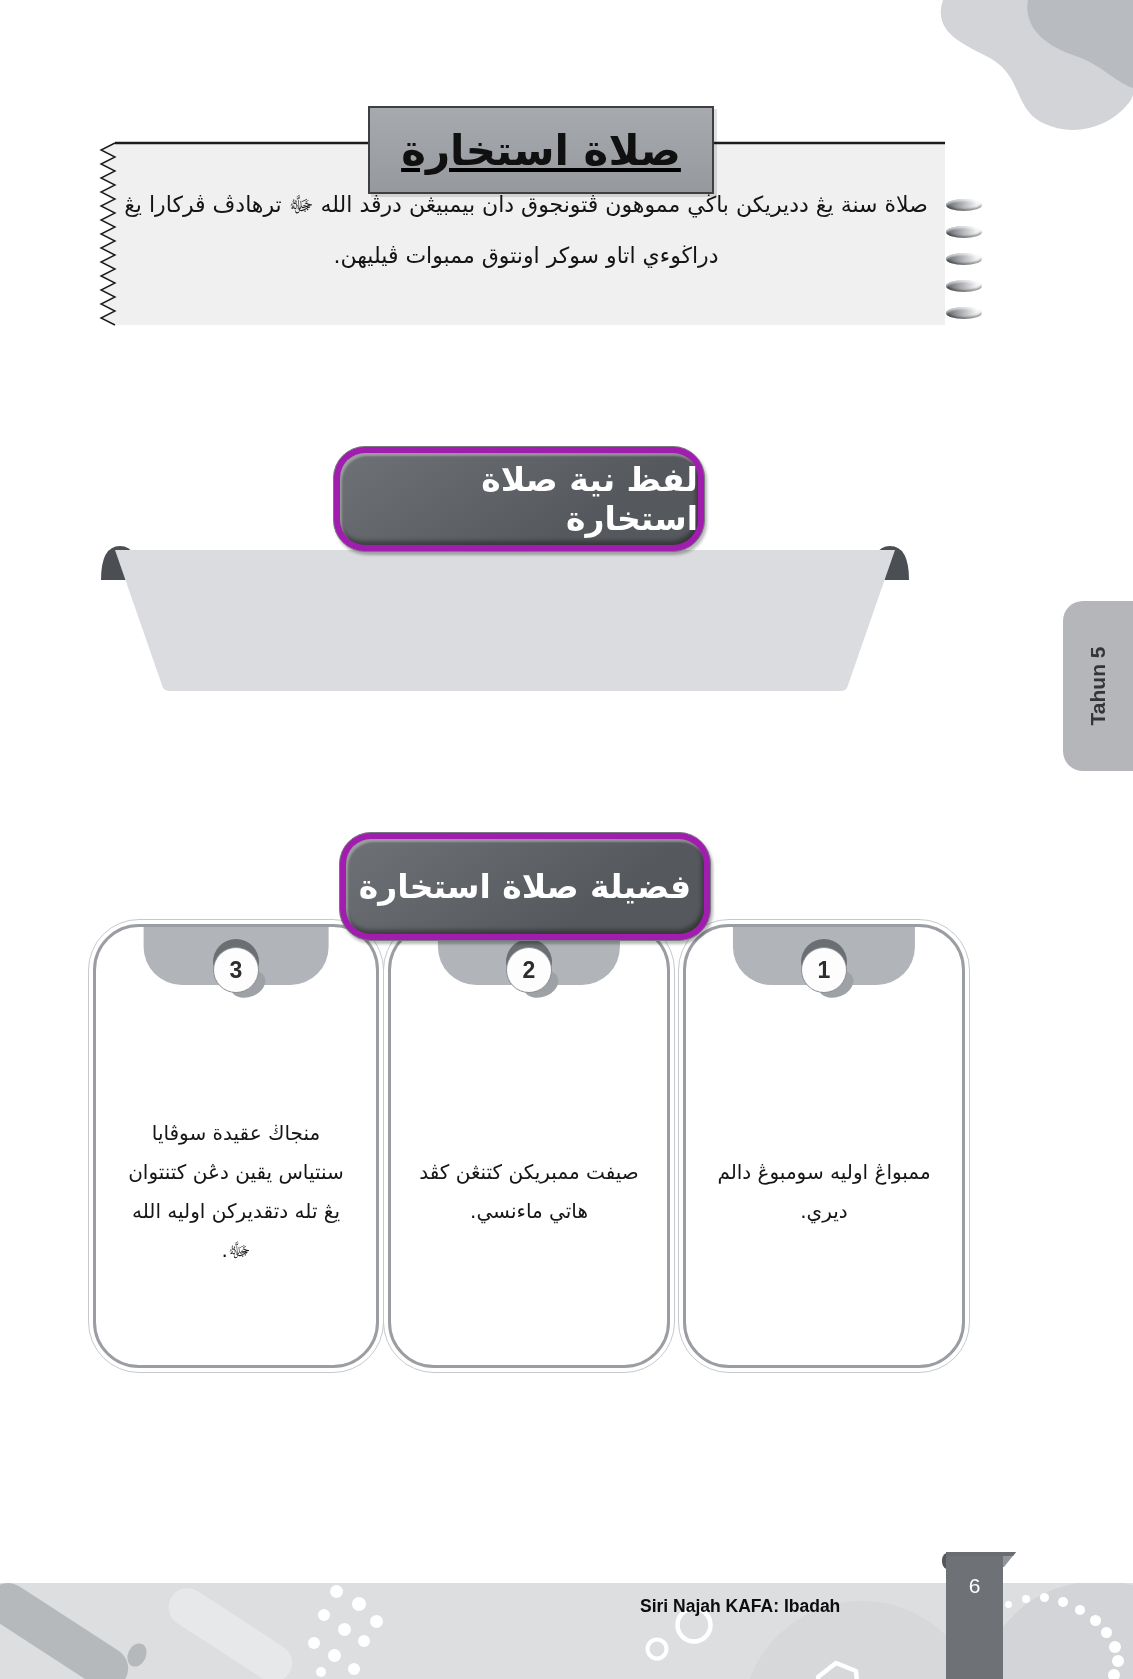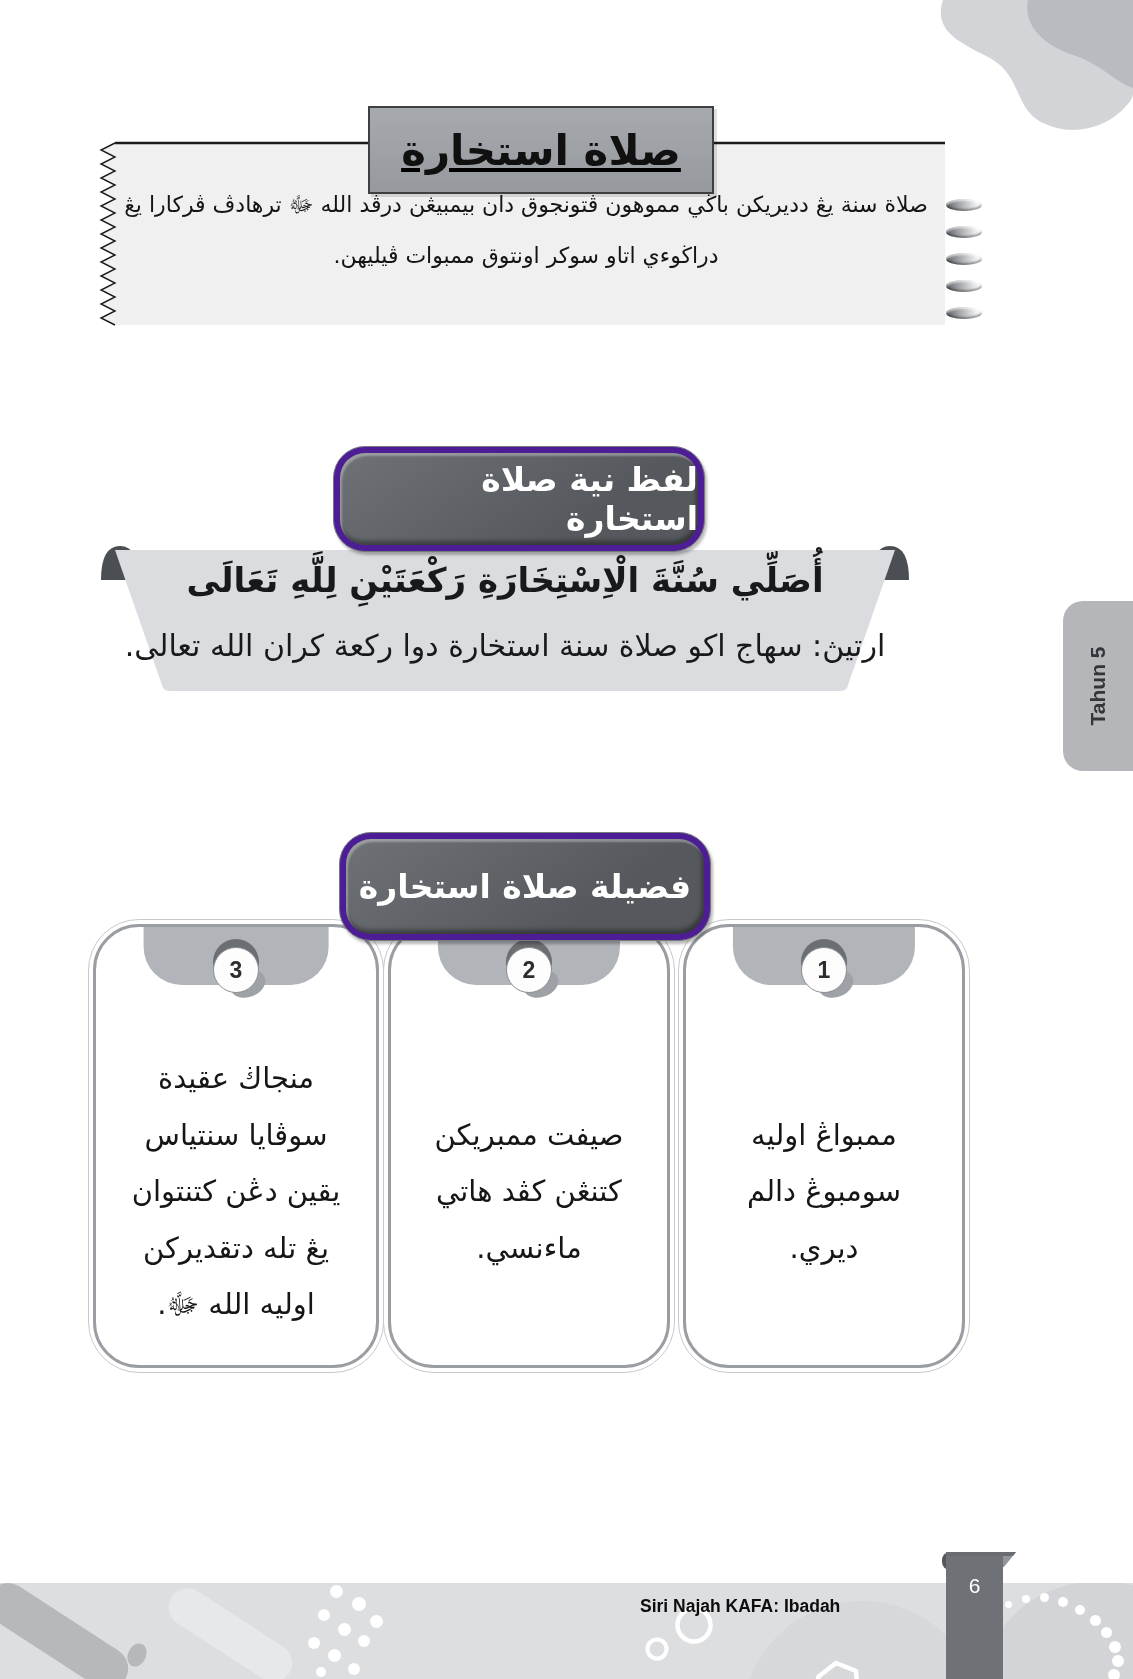--- a/index.html
+++ b/index.html
@@ -23,21 +23,21 @@
         box-shadow:inset 0 2px 2px rgba(255,255,255,.6), inset 0 -2px 2px rgba(0,0,0,.35);}
 
   
   .title-box{left:368px;top:106px;width:342px;height:84px;z-index:3;
              background:linear-gradient(180deg,#a6a9ad 0%,#96999e 100%);
              border:2.5px solid #3d3f42;display:flex;align-items:center;justify-content:center;
              box-shadow:3px 3px 0 rgba(0,0,0,.12);text-decoration:underline;}
   .title-box span{direction:rtl;font-size:42px;font-weight:bold;color:#101010;}
 
   
-  .section-header{background:#4c1d95;border:1.5px solid #76797d;border-radius:32px;padding:6px;
+  .section-header{background:#a21caf;border:1.5px solid #76797d;border-radius:32px;padding:6px;
                   box-shadow:2px 3px 3px rgba(0,0,0,.28);z-index:3;}
   .section-header-inner{height:100%;border-radius:25px;direction:rtl;
       background:linear-gradient(145deg,#6e7175 0%,#55585c 70%);
       color:#fff;display:flex;align-items:center;justify-content:center;
       font-weight:bold;font-size:33px;
       box-shadow:inset 2px 3px 2px rgba(255,255,255,.32), inset -2px -4px 4px rgba(0,0,0,.38);}
   .hdr-lafaz{left:333px;top:446px;width:358px;height:92px;}
   .hdr-fadilat{left:339px;top:832px;width:358px;height:95px;}
 
   
@@ -59,21 +59,21 @@
              width:66%;height:58px;background:#b1b4b8;border-radius:0 0 38px 38px;}
   .badge-back{position:absolute;top:12px;left:50%;transform:translateX(-50%);
               width:46px;height:46px;border-radius:50%;background:#6b6e72;}
   .badge-fold{position:absolute;top:44px;left:calc(50% - 6px);width:36px;height:26px;
               border-radius:50%;background:#9ea1a5;transform:rotate(-22deg);}
   .badge{position:absolute;top:20px;left:50%;transform:translateX(-50%);
          width:44px;height:44px;border-radius:50%;background:#fdfdfd;border:1.5px solid #8b8e92;
          display:flex;align-items:center;justify-content:center;
          font-family:"Liberation Sans",sans-serif;font-size:23px;font-weight:bold;color:#2c2d2f;}
   .card-text{flex:1;display:flex;align-items:center;justify-content:center;direction:rtl;
-             text-align:center;padding:72px 24px 26px;font-size:29px;line-height:1.95;color:#161616;margin-top:45px;}
+             text-align:center;padding:72px 24px 26px;font-size:20px;line-height:1.95;color:#161616;margin-top:45px;}
 
   
   .tab-tahun{left:1063px;top:601px;width:70px;height:170px;background:#b4b6ba;
              border-radius:20px 0 0 20px;display:flex;align-items:center;justify-content:center;}
   .tab-tahun span{transform:rotate(-90deg);white-space:nowrap;
                   font-family:"Liberation Sans",sans-serif;font-weight:bold;font-size:21px;color:#333538;}
 
   
   .footer-band{left:0;top:1583px;width:1133px;height:96px;background:#dcdee0;overflow:hidden;}
   .deco{position:absolute;}
@@ -125,22 +125,20 @@
 <div class="abs section-header hdr-lafaz">
   <div class="section-header-inner">لفظ نية صلاة استخارة</div>
 </div>
 
 <div class="abs banner">
   <svg width="820" height="156" viewBox="0 0 820 156">
     <path d="M6,42 Q6,8 25,8 Q44,8 44,42 Z" fill="#4b4e52"></path>
     <path d="M776,42 Q776,8 795,8 Q814,8 814,42 Z" fill="#4b4e52"></path>
     <path d="M20,12 L800,12 L752,150 Q750,153 745,153 L75,153 Q70,153 68,150 Z" fill="#dbdcdf"></path>
   </svg>
-  <div class="banner-line1">أُصَلِّي سُنَّةَ الْاِسْتِخَارَةِ رَكْعَتَيْنِ لِلَّهِ تَعَالَى</div>
-  <div class="banner-line2">ارتيڽ: سهاج اكو صلاة سنة استخارة دوا ركعة كران الله تعالى.</div>
 </div>
 
 <div class="abs section-header hdr-fadilat">
   <div class="section-header-inner">فضيلة صلاة استخارة</div>
 </div>
 
 <div class="abs card card-pos1">
   <div class="card-band"></div>
   <div class="badge-back"></div>
   <div class="badge-fold"></div>

